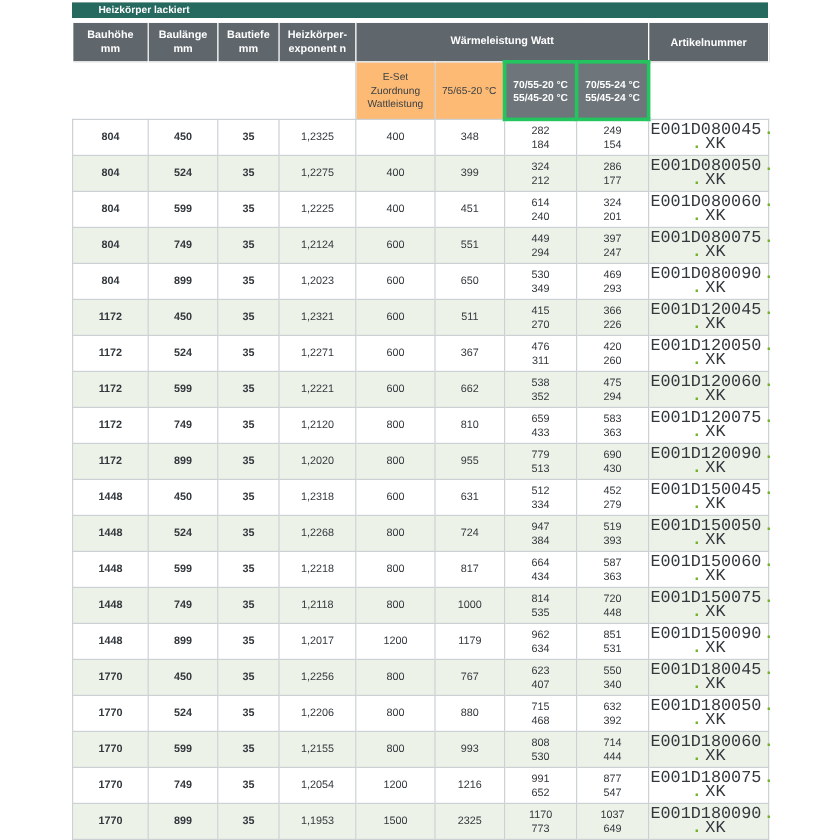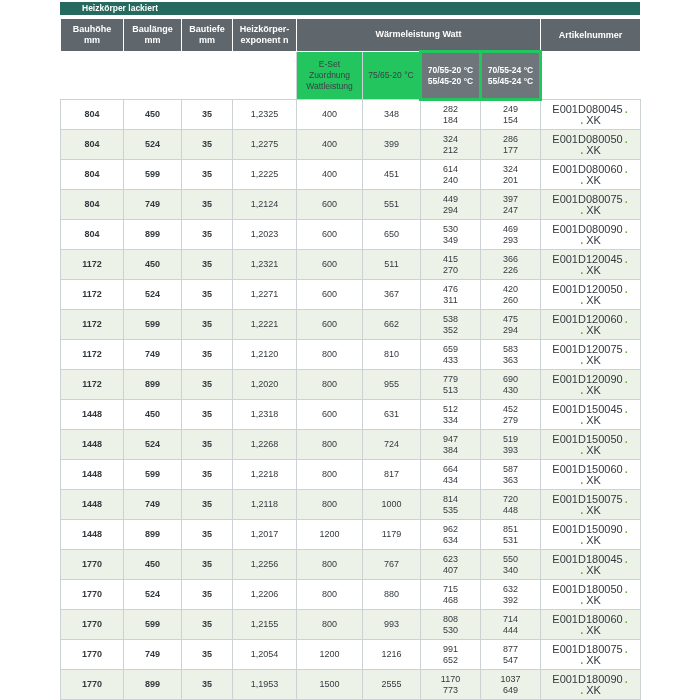--- a/index.html
+++ b/index.html
@@ -32,40 +32,40 @@
     border:1px solid #ffffff;
     height:33px; padding:2px;
     white-space:pre-line;
   }
   th.sub {
     font-size:8.5px; line-height:11px;
     height:48px; padding:2px;
     white-space:pre-line;
   }
   th.sub.light {
-    background:#22c55e; color:#3c4146; font-weight:normal;
+    background:#fdba74; color:#3c4146; font-weight:normal;
     border:1px solid var(--grid, #ccd1d4);
   }
   th.sub.dark {
     background:var(--subheader-bg, #6e757b); color:#fff; font-weight:bold;
     border:3px solid #22c55e;
   }
   th.empty { background:#ffffff; border:none; }
 
   td {
     font-size:9px; line-height:11px;
     color:#33383d;
     border:1px solid var(--grid, #ccd1d4);
     height:30px; padding:1px;
     white-space:pre-line;
     background:#ffffff;
   }
   tr.alt td { background:var(--row-alt, #edf2e9); }
   td.b { font-weight:bold; }
-  td.art { font-size:11px; }
+  td.art { font-size:14px;font-family:Liberation Mono, monospace; }
   .dots {
     color:var(--dots-green, #71b32a);
     font-weight:bold;
     letter-spacing:1px;
     margin:0 2px;
   }
 </style>
 </head>
 <body>
 
@@ -360,21 +360,21 @@
           <td>877
 547</td>
           <td class="art"><span>E001D180075</span><span class="dots">. .</span><span>XK</span></td>
         </tr>
         <tr class="alt">
           <td class="b">1770</td>
           <td class="b">899</td>
           <td class="b">35</td>
           <td>1,1953</td>
           <td>1500</td>
-          <td>2555</td>
+          <td>2325</td>
           <td>1170
 773</td>
           <td>1037
 649</td>
           <td class="art"><span>E001D180090</span><span class="dots">. .</span><span>XK</span></td>
         </tr>
       </tbody>
   </table>
 
 </div>

